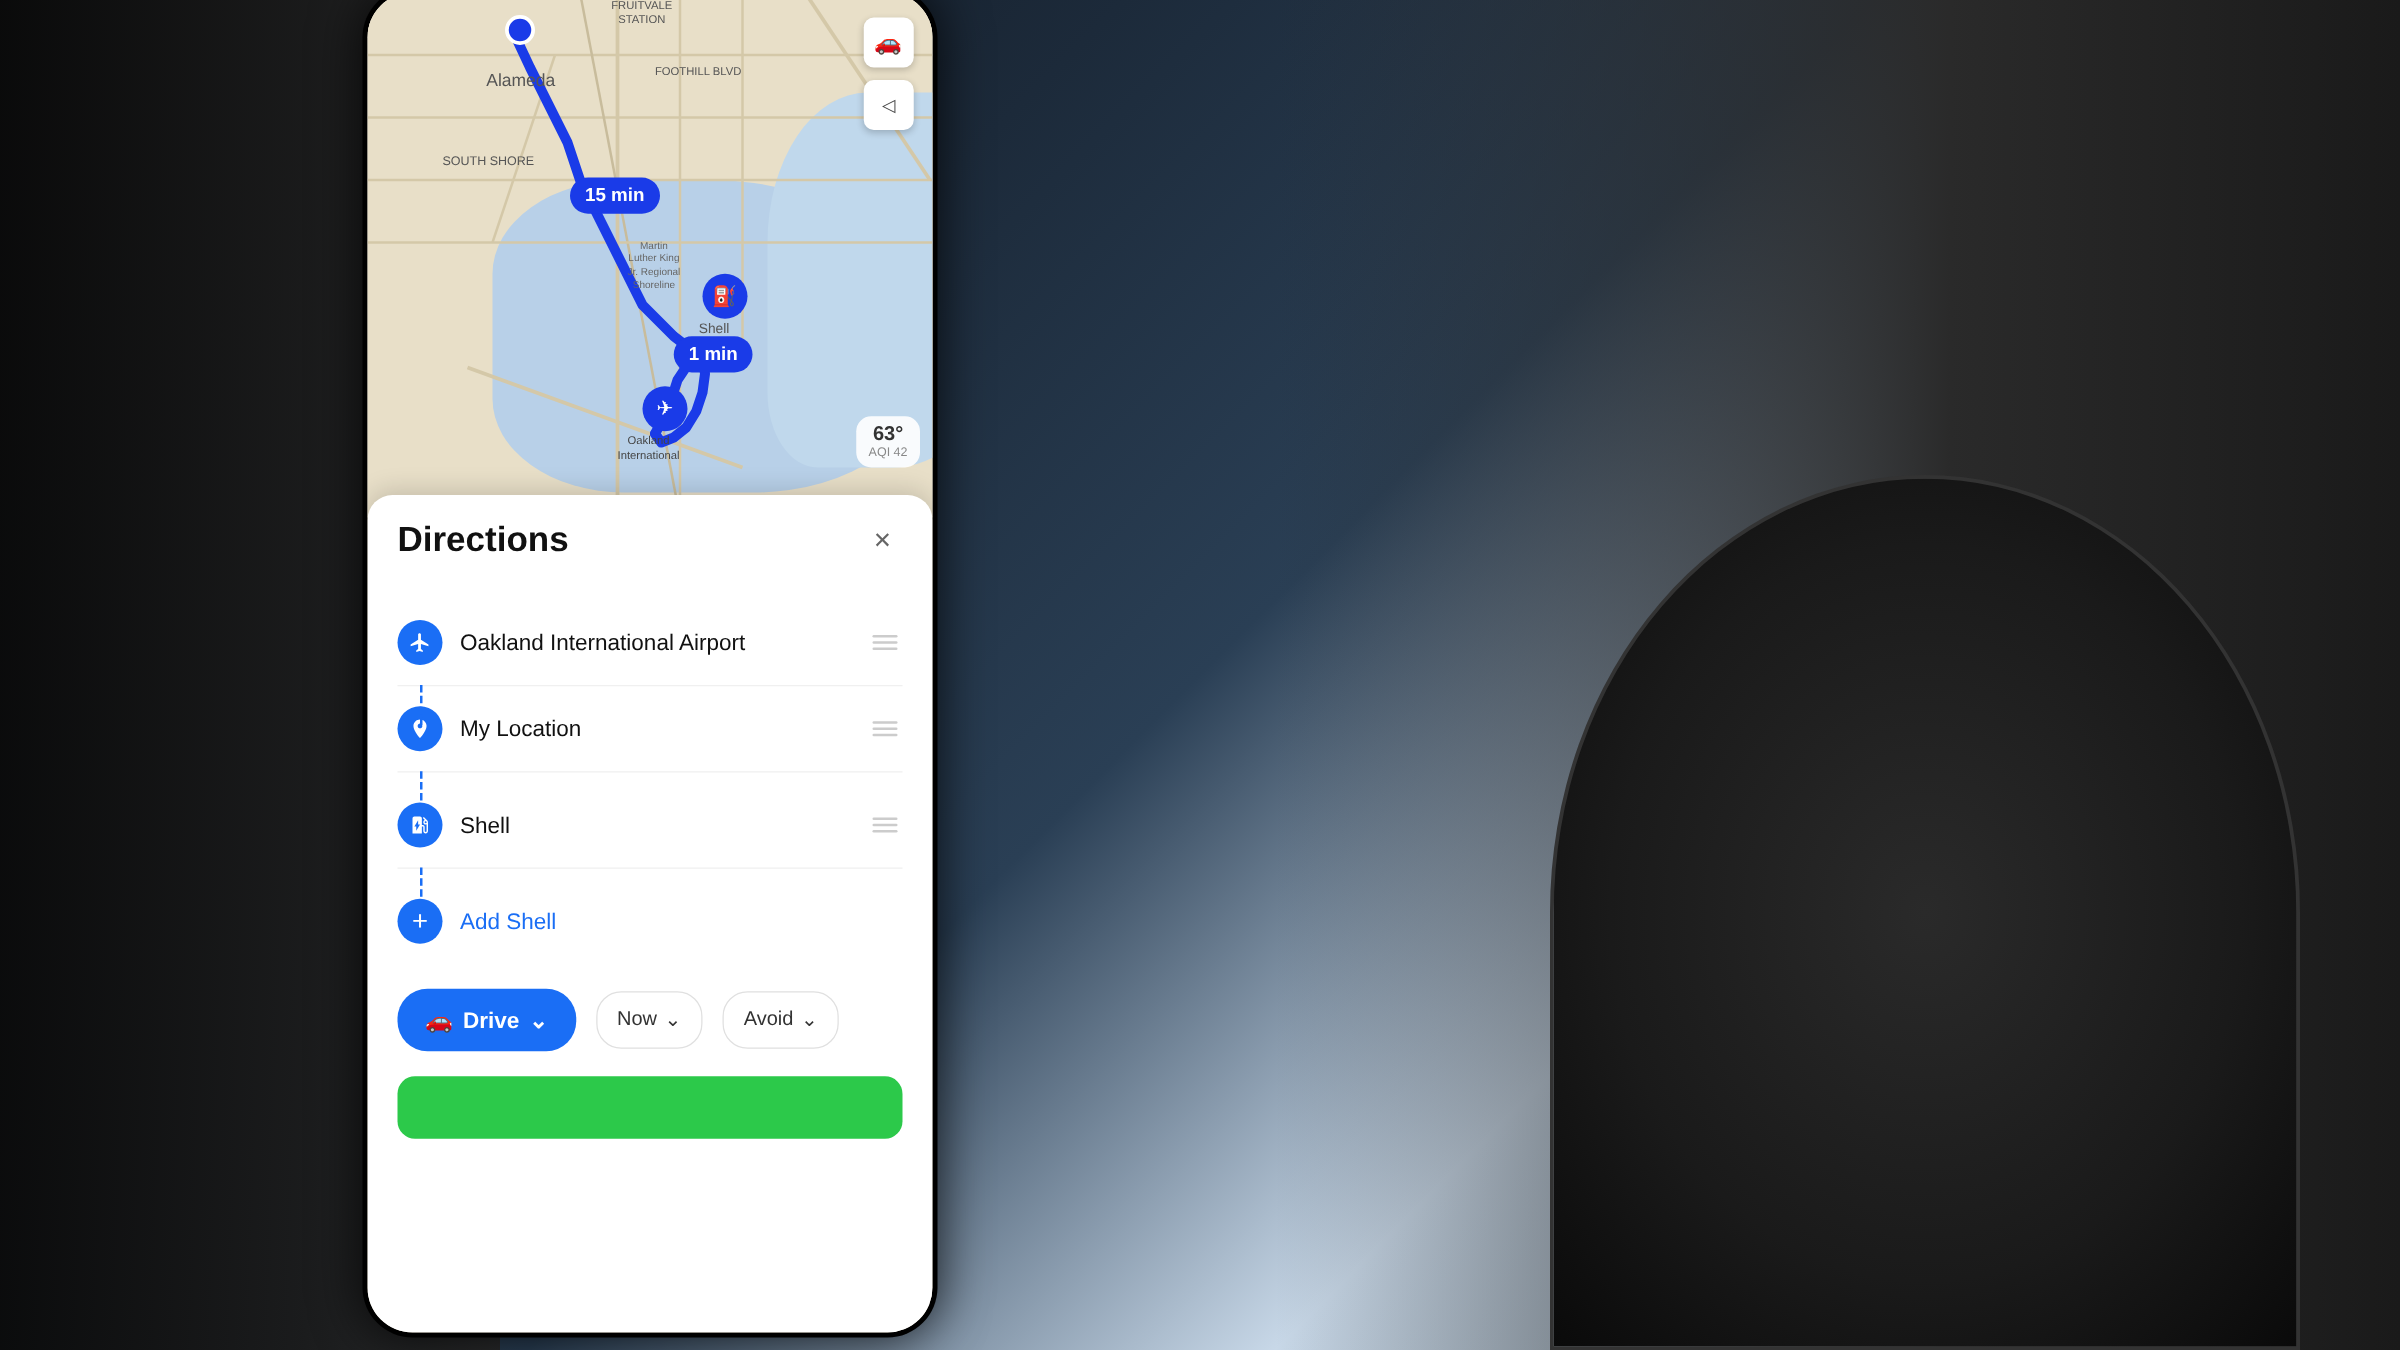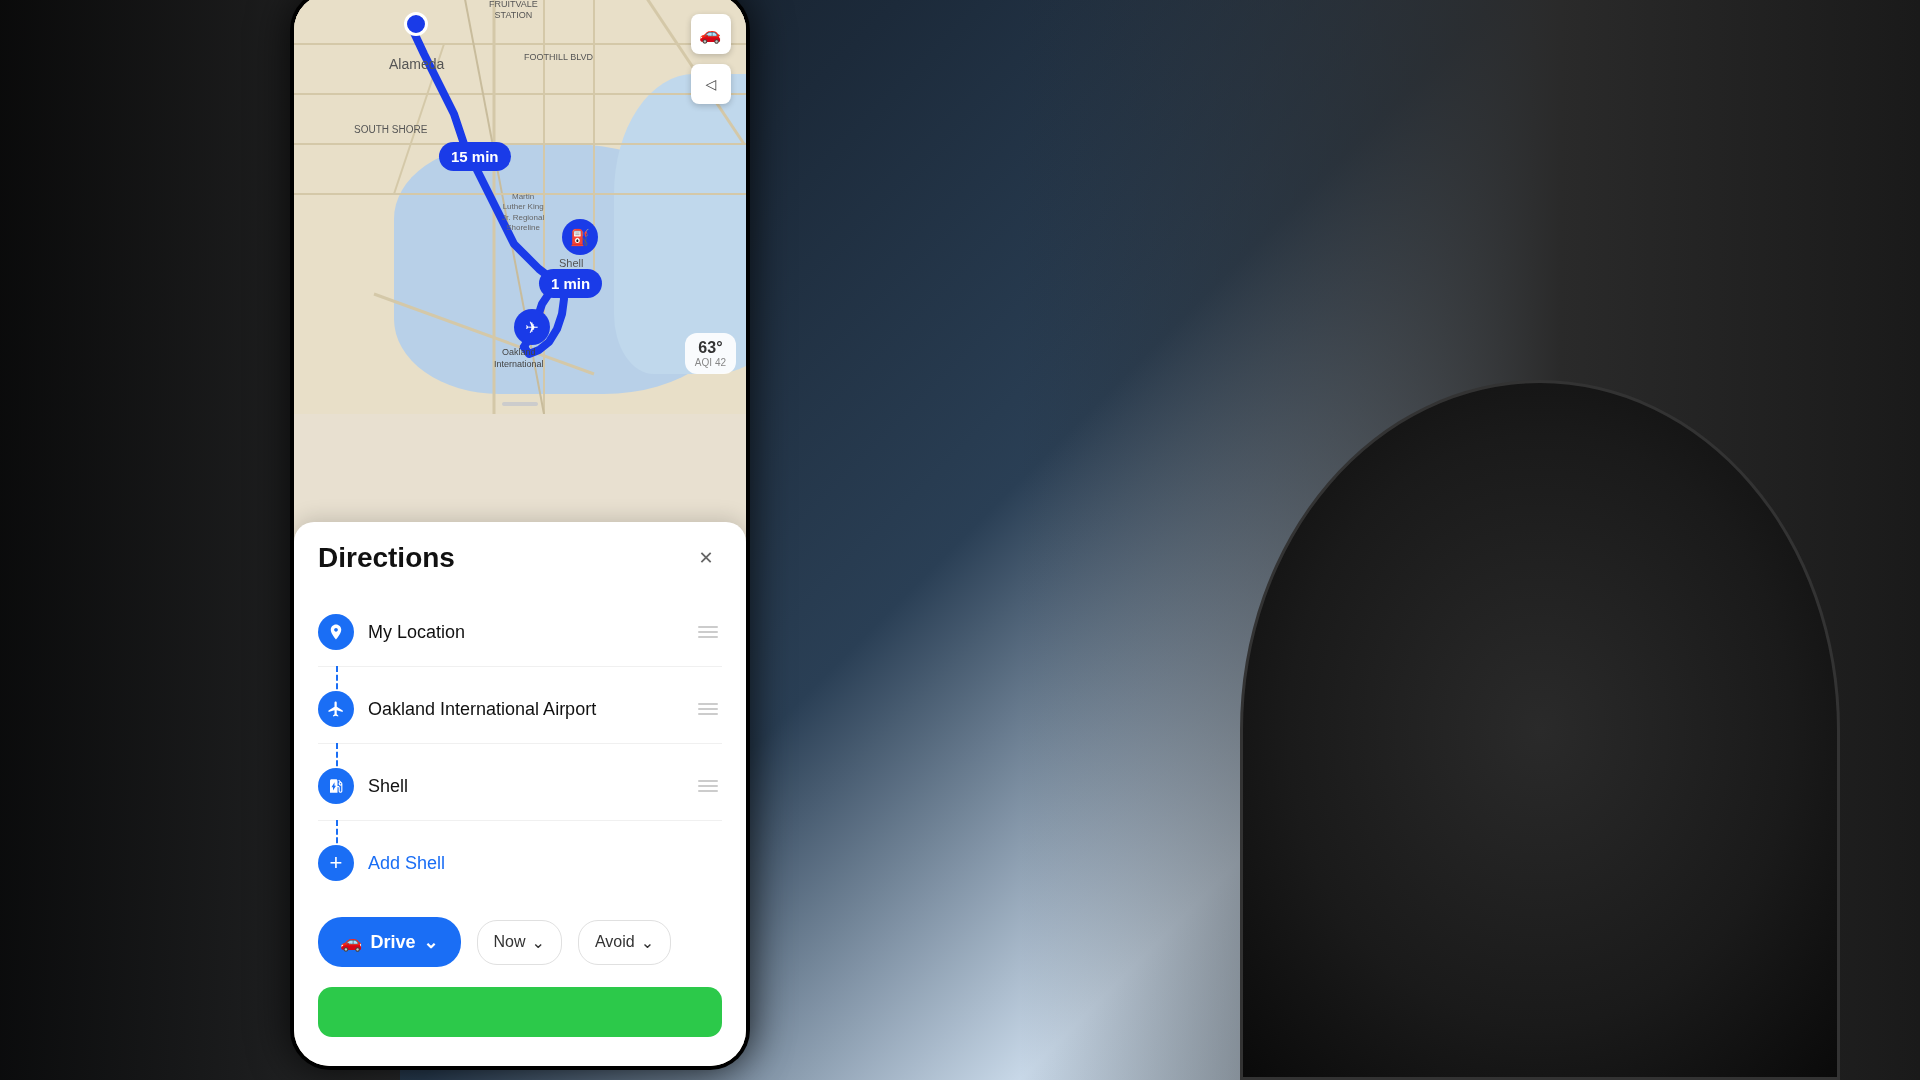--- a/index.html
+++ b/index.html
@@ -155,21 +155,21 @@
       background: #1a3be8;
       color: white;
       font-weight: 700;
       font-size: 15px;
       padding: 6px 12px;
       border-radius: 20px;
     }
 
     .time-bubble-15 {
       top: 148px;
-      left: 145px;
+      left: 162px;
     }
 
     .time-bubble-6 {
       top: 275px;
       left: 245px;
     }
 
     
     .location-pin {
       position: absolute;
@@ -310,21 +310,21 @@
       background: #ccc;
       border-radius: 2px;
     }
 
     
     .directions-panel {
       position: absolute;
       bottom: 0;
       left: 0;
       right: 0;
-      height: 544px;
+      height: 670px;
       background: white;
       border-radius: 20px 20px 0 0;
       padding: 20px 24px;
       box-shadow: 0 -4px 20px rgba(0,0,0,0.15);
     }
 
     .panel-header {
       display: flex;
       align-items: center;
       justify-content: space-between;
@@ -554,42 +554,42 @@
 
       <div class="directions-panel">
 
         <div class="panel-header">
           <div class="panel-title">Directions</div>
           <div class="close-btn">✕</div>
         </div>
 
         <div class="stop-list">
 
+          <div class="stop-item" style="position:relative; margin-top:8px;">
+            <div class="stop-icon stop-icon-airport">
+              <svg width="18" height="18" viewBox="0 0 24 24" fill="white">
+                <path d="M21 16v-2l-8-5V3.5c0-.83-.67-1.5-1.5-1.5S10 2.67 10 3.5V9l-8 5v2l8-2.5V19l-2 1.5V22l3.5-1 3.5 1v-1.5L13 19v-5.5l8 2.5z"></path>
+              </svg>
+            </div>
+            <span class="stop-label">Oakland International Airport</span>
+            <div class="drag-handle">
+              <div class="drag-line"></div>
+              <div class="drag-line"></div>
+              <div class="drag-line"></div>
+            </div>
+            <div class="stop-connector"></div>
+          </div>
+
           <div class="stop-item" style="position:relative;">
             <div class="stop-icon stop-icon-location">
               <svg width="18" height="18" viewBox="0 0 24 24" fill="white">
                 <path d="M12 2C8.13 2 5 5.13 5 9c0 5.25 7 13 7 13s7-7.75 7-13c0-3.87-3.13-7-7-7zm0 9.5c-1.38 0-2.5-1.12-2.5-2.5s1.12-2.5 2.5-2.5 2.5 1.12 2.5 2.5-1.12 2.5-2.5 2.5z"></path>
               </svg>
             </div>
             <span class="stop-label">My Location</span>
-            <div class="drag-handle">
-              <div class="drag-line"></div>
-              <div class="drag-line"></div>
-              <div class="drag-line"></div>
-            </div>
-            <div class="stop-connector"></div>
-          </div>
-
-          <div class="stop-item" style="position:relative; margin-top:8px;">
-            <div class="stop-icon stop-icon-airport">
-              <svg width="18" height="18" viewBox="0 0 24 24" fill="white">
-                <path d="M21 16v-2l-8-5V3.5c0-.83-.67-1.5-1.5-1.5S10 2.67 10 3.5V9l-8 5v2l8-2.5V19l-2 1.5V22l3.5-1 3.5 1v-1.5L13 19v-5.5l8 2.5z"></path>
-              </svg>
-            </div>
-            <span class="stop-label">Oakland International Airport</span>
             <div class="drag-handle">
               <div class="drag-line"></div>
               <div class="drag-line"></div>
               <div class="drag-line"></div>
             </div>
             <div class="stop-connector"></div>
           </div>
 
           <div class="stop-item" style="position:relative; margin-top:8px;">
             <div class="stop-icon stop-icon-gas">

